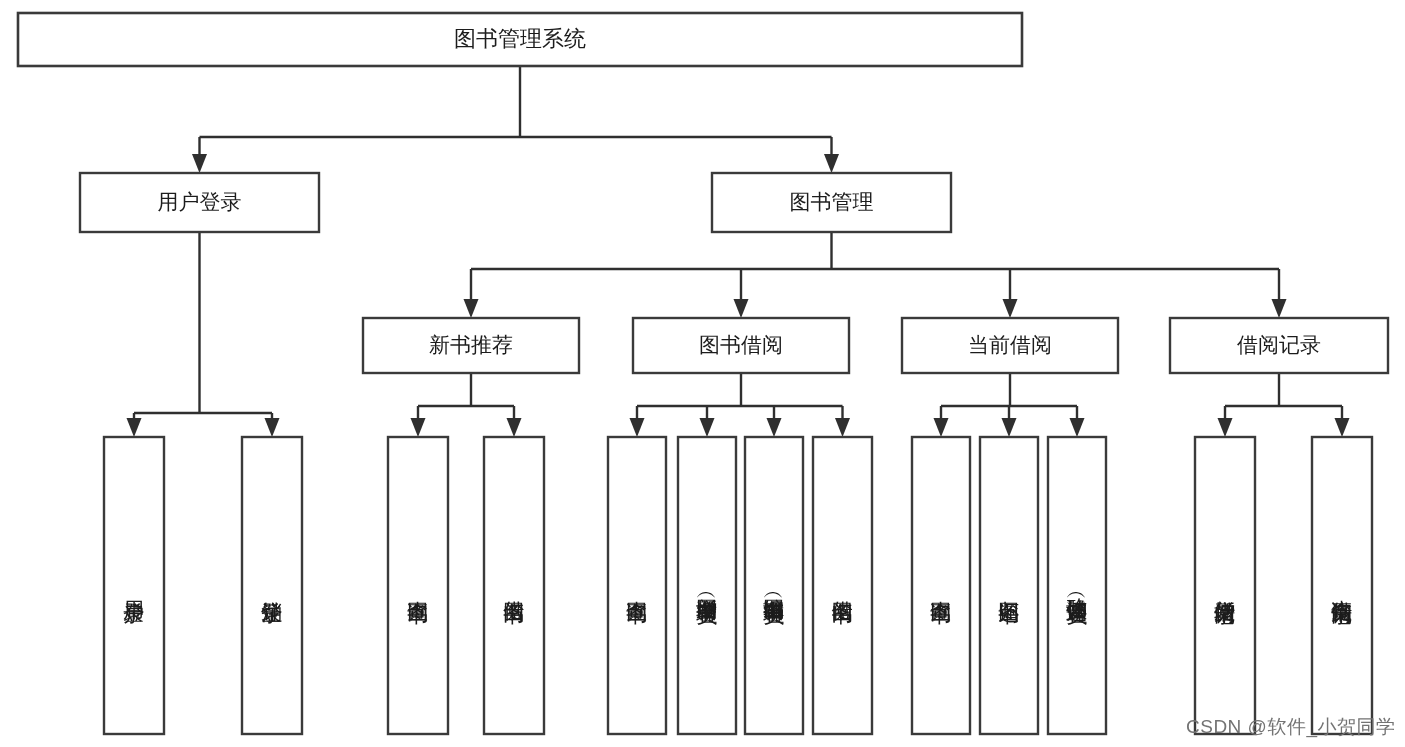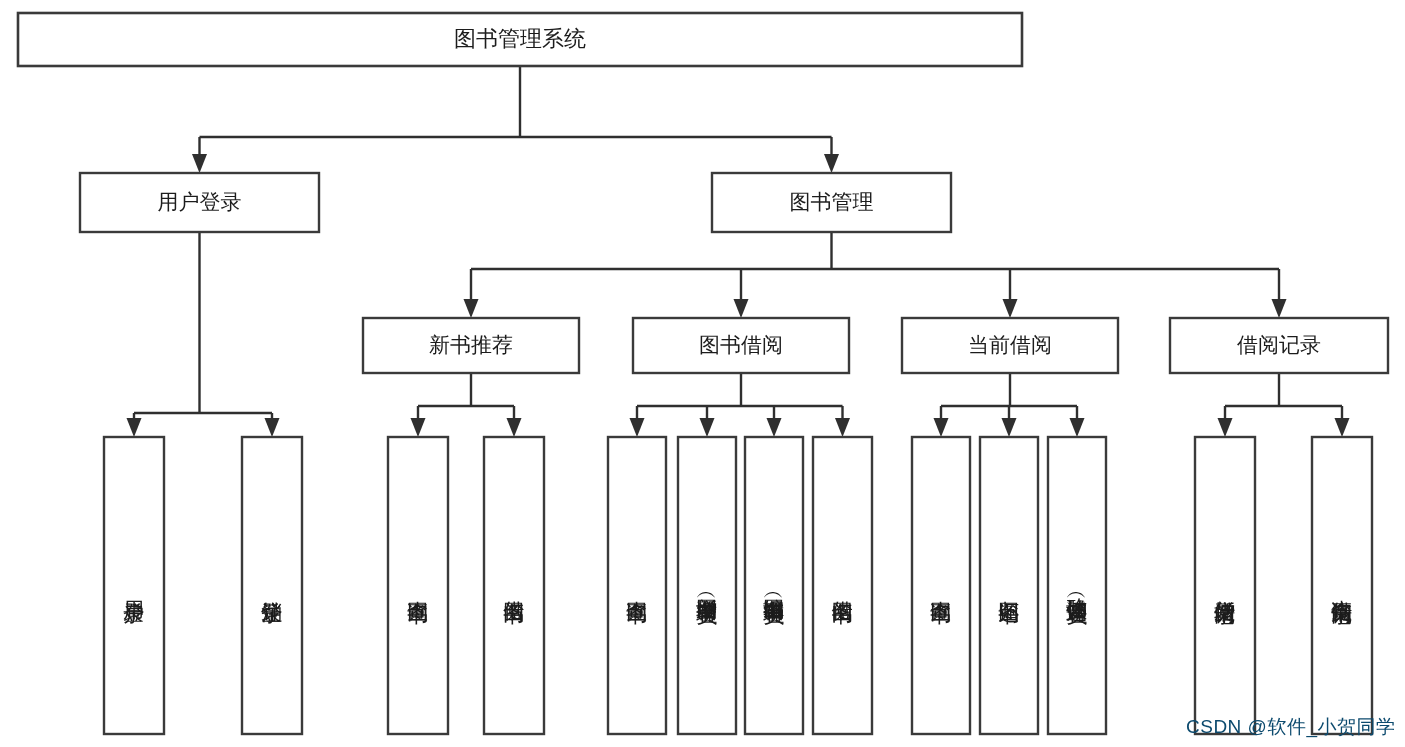--- a/index.html
+++ b/index.html
@@ -74,21 +74,21 @@
     text-align: center;
     white-space: nowrap;
     pointer-events: none;
   }
   .watermark {
     position: absolute;
     left: 1186px;
     top: 714px;
     font-family: "Liberation Sans", "DejaVu Sans", sans-serif;
     font-size: 19px;
-    color: #0c4a6e;
+    color: #737373;
     letter-spacing: 0.5px;
     white-space: nowrap;
     pointer-events: none;
   }
 </style>
 </head>
 <body>
 
 <div id="diagram-root">
 

